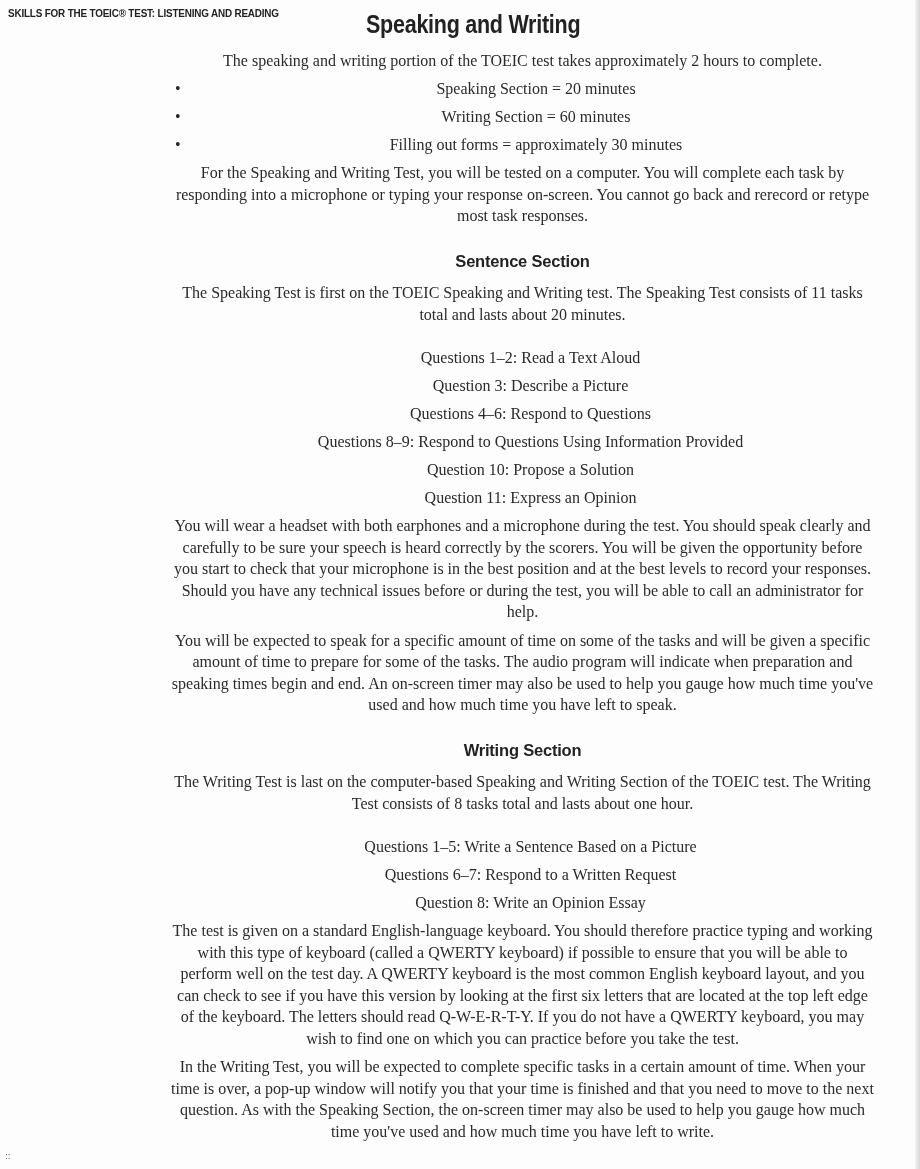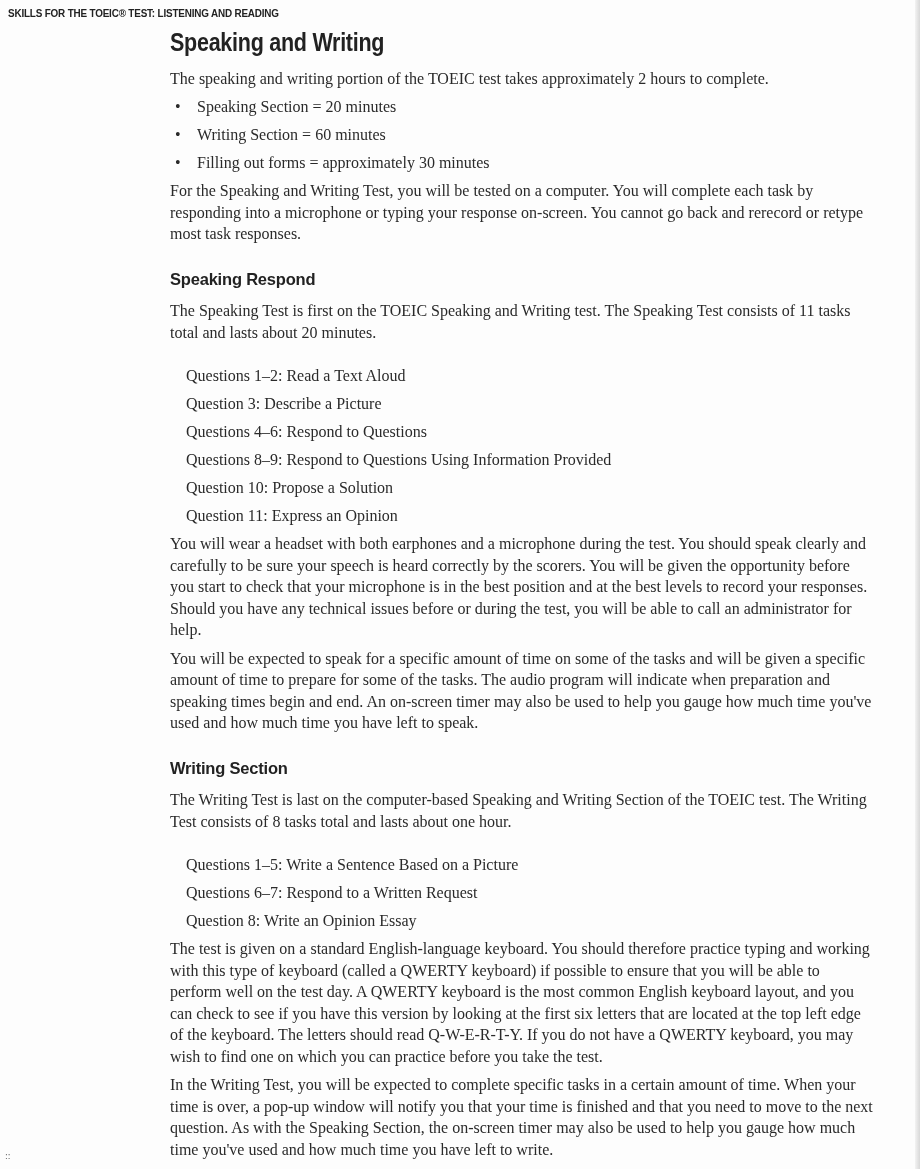--- a/index.html
+++ b/index.html
@@ -15,22 +15,22 @@
   }
   .right-edge {
     position: absolute; right: 0; top: 0; width: 5px; height: 1169px;
     background: linear-gradient(to right, #f3f3f3, #d8d8d8);
   }
   .corner-mark {
     position: absolute; left: 5px; bottom: 8px; font-size: 8px; color: #555;
     font-family: "DejaVu Sans", sans-serif;
   }
   .content {
-    position: absolute; left: 170px; top: 32px; width: 705px;
-    font-family: "Liberation Serif", serif; font-size: 16px; line-height: 21.5px;
+    position: absolute; left: 170px; top: 14px; width: 705px;
+    font-family: "Liberation Serif", serif; font-size: 16px; line-height: 21.5px; text-align: center;
   }
   h1 {
     font-family: "Liberation Sans", sans-serif; font-weight: bold;
     font-size: 25px; margin: 0 0 14px 0; color: #222;
     transform: scaleX(0.86); transform-origin: left top; letter-spacing: -0.3px;
   }
   h2 {
     font-family: "Liberation Sans", sans-serif; font-weight: bold;
     font-size: 16.5px; margin: 24px 0 10px 0; color: #222; letter-spacing: -0.2px;
   }
@@ -50,21 +50,21 @@
 <div class="content">
   <h1>Speaking and Writing</h1>
   <p>The speaking and writing portion of the TOEIC test takes approximately 2 hours to complete.</p>
   <ul class="bullets">
     <li><span class="dot">•</span><span class="txt">Speaking Section = 20 minutes</span></li>
     <li><span class="dot">•</span><span class="txt">Writing Section = 60 minutes</span></li>
     <li><span class="dot">•</span><span class="txt">Filling out forms = approximately 30 minutes</span></li>
   </ul>
   <p>For the Speaking and Writing Test, you will be tested on a computer. You will complete each task by responding into a microphone or typing your response on-screen. You cannot go back and rerecord or retype most task responses.</p>
 
-  <h2>Speaking Respond</h2>
+  <h2>Sentence Section</h2>
   <p>The Speaking Test is first on the TOEIC Speaking and Writing test. The Speaking Test consists of 11 tasks total and lasts about 20 minutes.</p>
   <ul class="questions">
     <li>Questions 1–2: Read a Text Aloud</li>
     <li>Question 3: Describe a Picture</li>
     <li>Questions 4–6: Respond to Questions</li>
     <li>Questions 8–9: Respond to Questions Using Information Provided</li>
     <li>Question 10: Propose a Solution</li>
     <li>Question 11: Express an Opinion</li>
   </ul>
   <p>You will wear a headset with both earphones and a microphone during the test. You should speak clearly and carefully to be sure your speech is heard correctly by the scorers. You will be given the opportunity before you start to check that your microphone is in the best position and at the best levels to record your responses. Should you have any technical issues before or during the test, you will be able to call an administrator for help.</p>

